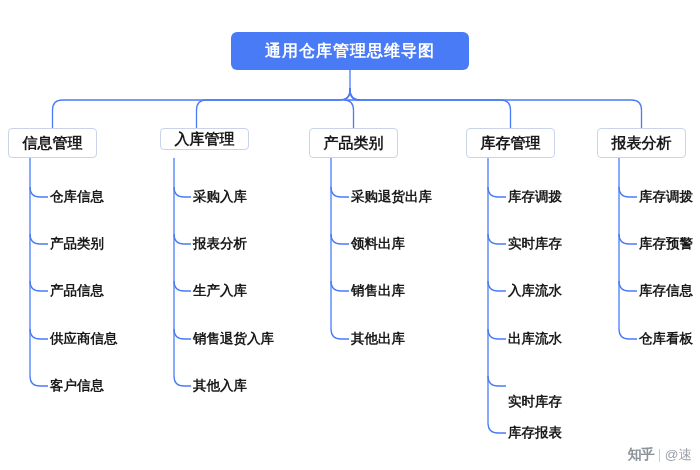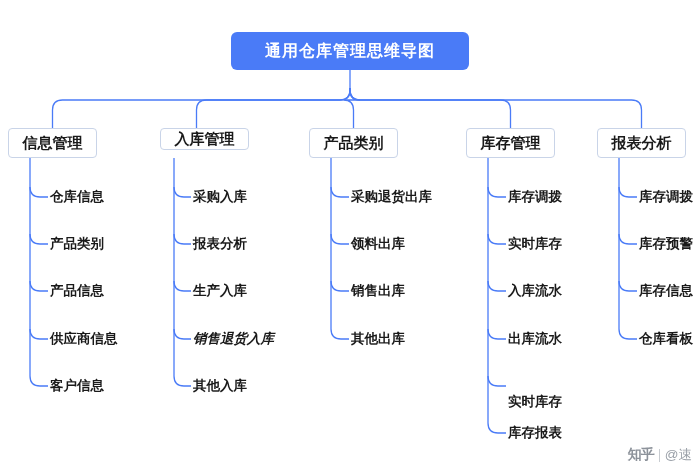--- a/index.html
+++ b/index.html
@@ -138,21 +138,21 @@
       <div class="node branch-node" style="left: 8px; top: 128px; width: 89px; height: 30px;">信息管理</div>
       <div class="node leaf-node" style="left: 50px; top: 187px; height: 20px;">仓库信息</div>
       <div class="node leaf-node" style="left: 50px; top: 234px; height: 20px;">产品类别</div>
       <div class="node leaf-node" style="left: 50px; top: 281px; height: 20px;">产品信息</div>
       <div class="node leaf-node" style="left: 50px; top: 329px; height: 20px;">供应商信息</div>
       <div class="node leaf-node" style="left: 50px; top: 376px; height: 20px;">客户信息</div>
       <div class="node branch-node" style="left: 160px; top: 128px; width: 89px; height: 22px;">入库管理</div>
       <div class="node leaf-node" style="left: 193px; top: 187px; height: 20px;">采购入库</div>
       <div class="node leaf-node" style="left: 193px; top: 234px; height: 20px;">报表分析</div>
       <div class="node leaf-node" style="left: 193px; top: 281px; height: 20px;">生产入库</div>
-      <div class="node leaf-node" style="left: 193px; top: 329px; height: 20px; font-style: italic;">销售退货入库</div>
+      <div class="node leaf-node" style="left: 193px; top: 329px; height: 20px;">销售退货入库</div>
       <div class="node leaf-node" style="left: 193px; top: 376px; height: 20px;">其他入库</div>
       <div class="node branch-node" style="left: 309px; top: 128px; width: 89px; height: 30px;">产品类别</div>
       <div class="node leaf-node" style="left: 351px; top: 187px; height: 20px;">采购退货出库</div>
       <div class="node leaf-node" style="left: 351px; top: 234px; height: 20px;">领料出库</div>
       <div class="node leaf-node" style="left: 351px; top: 281px; height: 20px;">销售出库</div>
       <div class="node leaf-node" style="left: 351px; top: 329px; height: 20px;">其他出库</div>
       <div class="node branch-node" style="left: 466px; top: 128px; width: 89px; height: 30px;">库存管理</div>
       <div class="node leaf-node" style="left: 508px; top: 187px; height: 20px;">库存调拨</div>
       <div class="node leaf-node" style="left: 508px; top: 234px; height: 20px;">实时库存</div>
       <div class="node leaf-node" style="left: 496px; top: 281px; height: 20px; margin-left: 12px;">入库流水</div>

